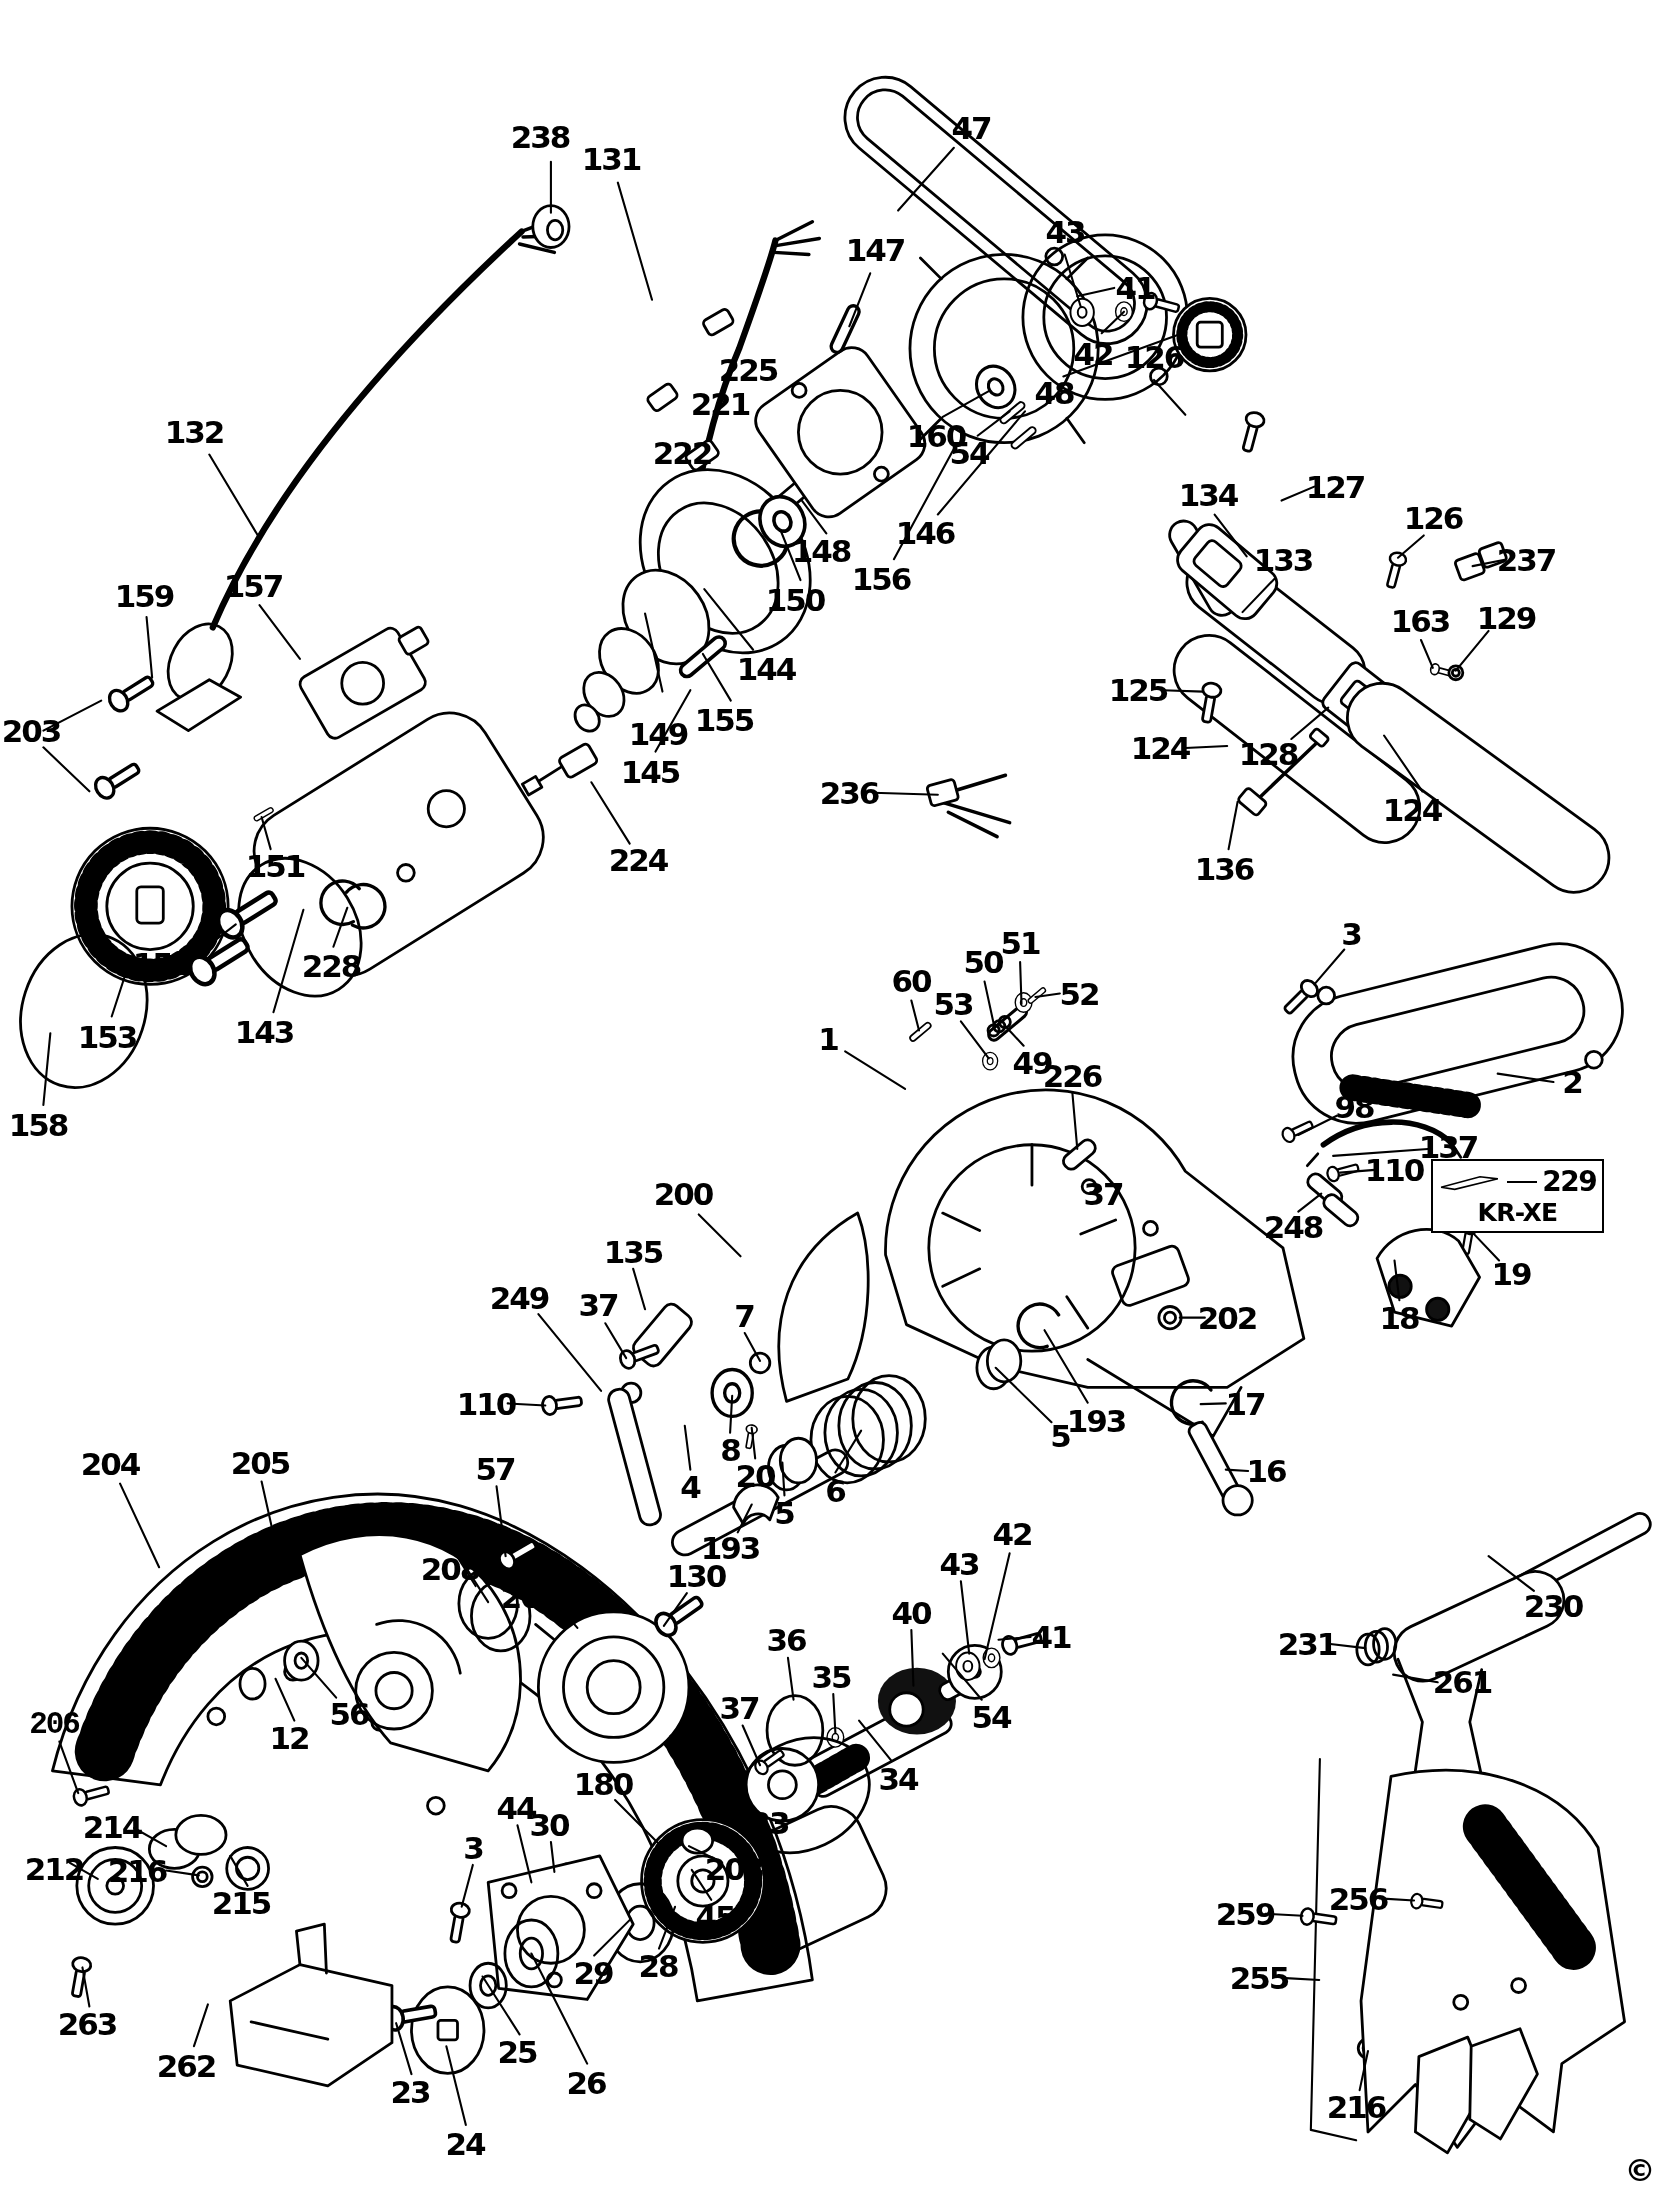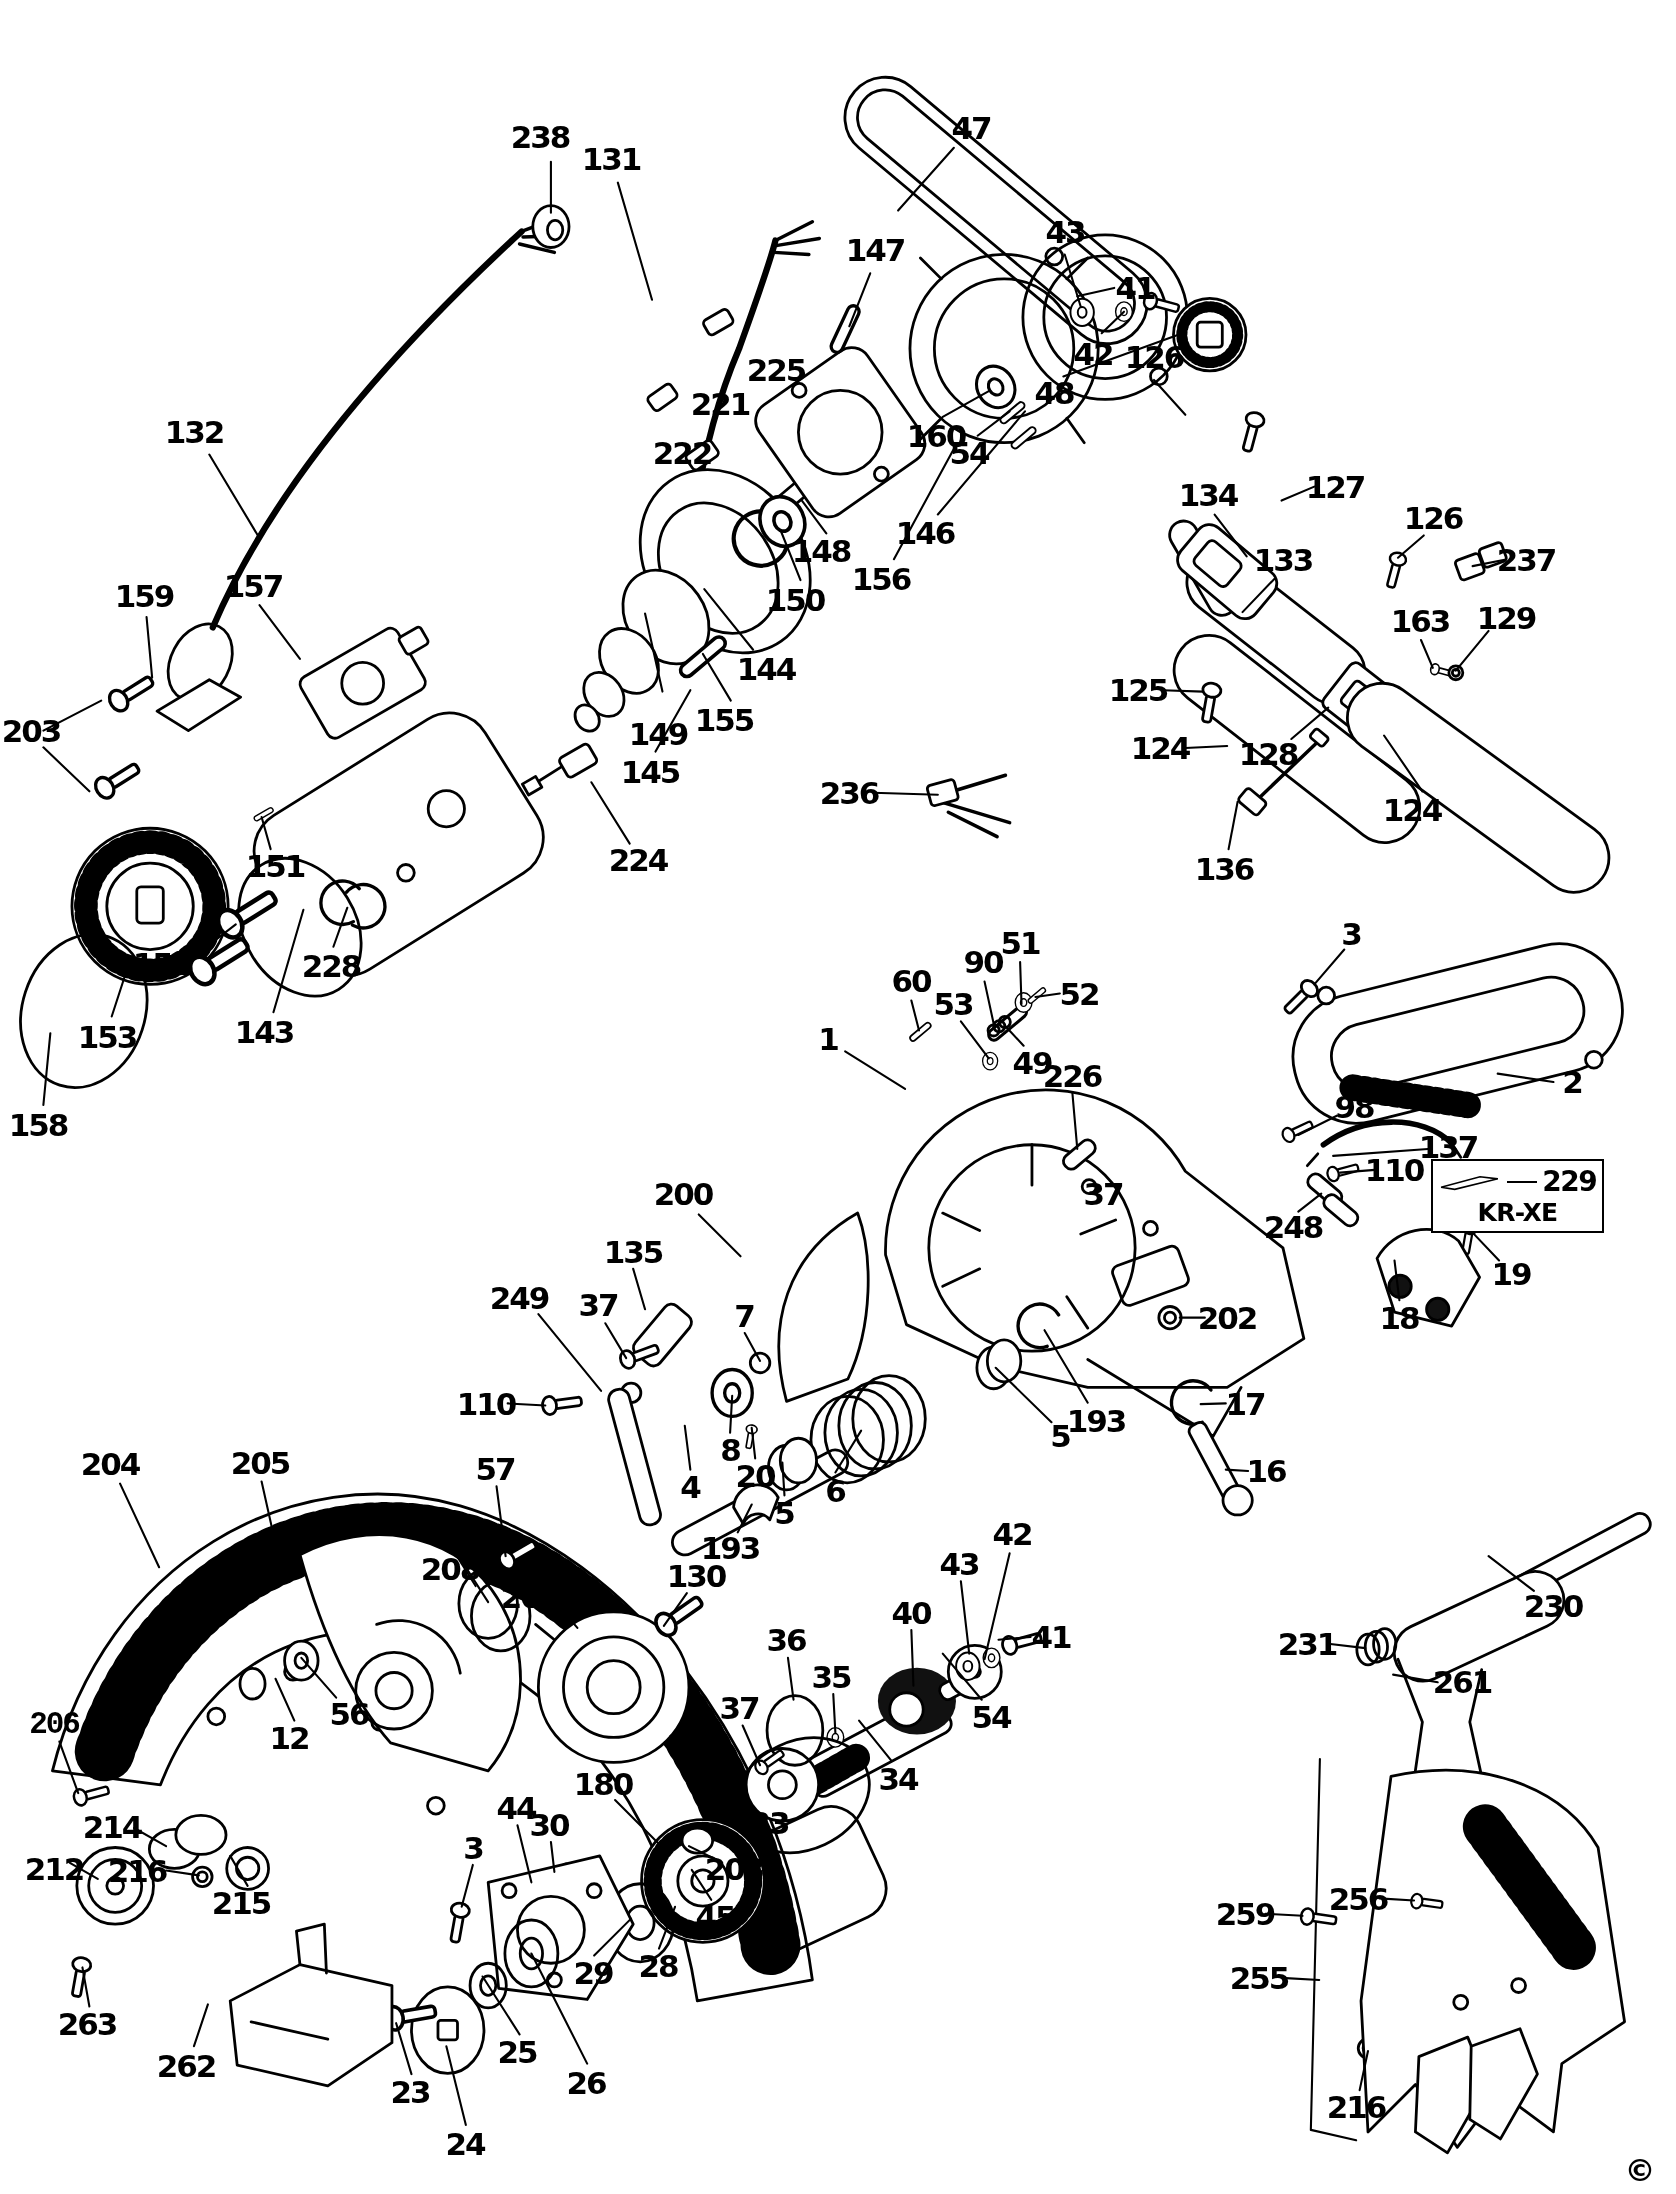--- a/index.html
+++ b/index.html
@@ -579,21 +579,21 @@
 <div id="labels">
       <div class="plabel" style="left: 540px; top: 137px;">238</div>
       <div class="plabel" style="left: 611px; top: 159px;">131</div>
       <div class="plabel" style="left: 971px; top: 128px;">47</div>
       <div class="plabel" style="left: 875px; top: 250px;">147</div>
       <div class="plabel" style="left: 1065px; top: 232px;">43</div>
       <div class="plabel" style="left: 1135px; top: 288px;">41</div>
       <div class="plabel" style="left: 1093px; top: 354px;">42</div>
       <div class="plabel" style="left: 1154px; top: 357px;">126</div>
       <div class="plabel" style="left: 1054px; top: 393px;">48</div>
-      <div class="plabel" style="left: 748px; top: 370px; margin-left: 28px;">225</div>
+      <div class="plabel" style="left: 748px; top: 370px;">225</div>
       <div class="plabel" style="left: 720px; top: 404px;">221</div>
       <div class="plabel" style="left: 682px; top: 453px;">222</div>
       <div class="plabel" style="left: 194px; top: 432px;">132</div>
       <div class="plabel" style="left: 936px; top: 436px;">160</div>
       <div class="plabel" style="left: 969px; top: 453px;">54</div>
       <div class="plabel" style="left: 1335px; top: 487px;">127</div>
       <div class="plabel" style="left: 1208px; top: 495px;">134</div>
       <div class="plabel" style="left: 1433px; top: 518px;">126</div>
       <div class="plabel" style="left: 1526px; top: 560px;">237</div>
       <div class="plabel" style="left: 1283px; top: 560px;">133</div>
@@ -620,21 +620,21 @@
       <div class="plabel" style="left: 638px; top: 860px;">224</div>
       <div class="plabel" style="left: 162px; top: 964px;">152</div>
       <div class="plabel" style="left: 331px; top: 966px;">228</div>
       <div class="plabel" style="left: 107px; top: 1037px;">153</div>
       <div class="plabel" style="left: 264px; top: 1032px;">143</div>
       <div class="plabel" style="left: 38px; top: 1125px;">158</div>
       <div class="plabel" style="left: 1351px; top: 934px;">3</div>
       <div class="plabel" style="left: 1572px; top: 1082px;">2</div>
       <div class="plabel" style="left: 911px; top: 981px;">60</div>
       <div class="plabel" style="left: 953px; top: 1004px;">53</div>
-      <div class="plabel" style="left: 983px; top: 962px;">90</div>
+      <div class="plabel" style="left: 983px; top: 962px;">50</div>
       <div class="plabel" style="left: 1020px; top: 943px;">51</div>
       <div class="plabel" style="left: 1079px; top: 994px;">52</div>
       <div class="plabel" style="left: 1032px; top: 1063px;">49</div>
       <div class="plabel" style="left: 828px; top: 1039px;">1</div>
       <div class="plabel" style="left: 1072px; top: 1076px;">226</div>
       <div class="plabel" style="left: 1354px; top: 1107px;">98</div>
       <div class="plabel" style="left: 1448px; top: 1147px;">137</div>
       <div class="plabel" style="left: 1103px; top: 1194px;">37</div>
       <div class="plabel" style="left: 1394px; top: 1170px;">110</div>
       <div class="plabel" style="left: 1293px; top: 1227px;">248</div>

